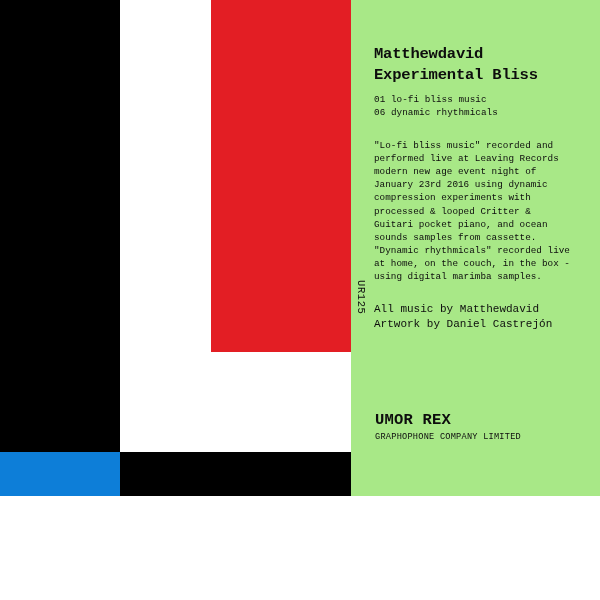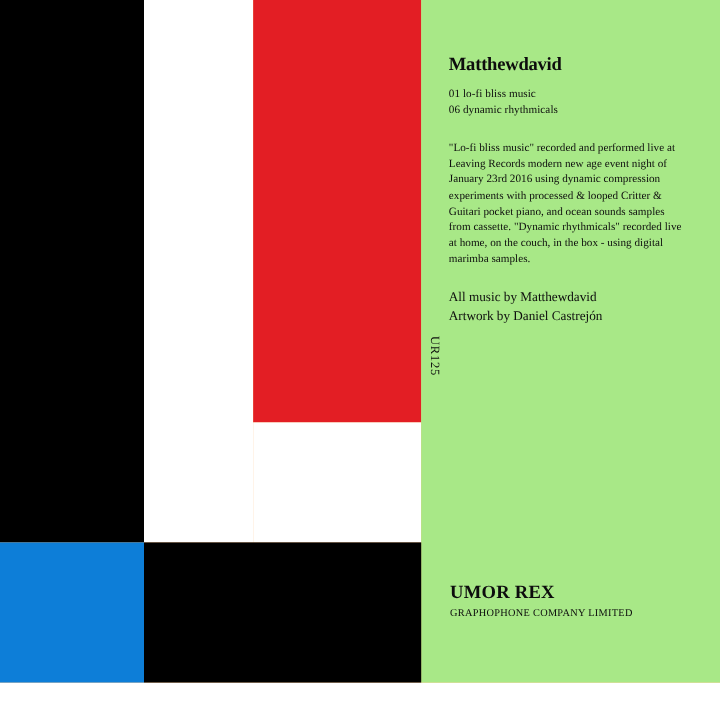--- a/index.html
+++ b/index.html
@@ -3,24 +3,24 @@
 <meta charset="utf-8">
 <style>
   html, body {
     margin: 0;
     padding: 0;
     background: #ffffff;
   }
   .cover {
     position: relative;
     width: 600px;
-    height: 569px;
+    height: 496px;
     overflow: hidden;
-    background: #fdba74;
-    font-family: Liberation Serif, serif;
+    background: #a3a3a3;
+    font-family: Liberation Mono, monospace;
   }
   
   .block {
     position: absolute;
   }
   .blk-black-left {
     left: 0; top: 0;
     width: 120px; height: 452px;
     background: #000000;
   }
@@ -127,20 +127,21 @@
   <div class="block blk-black-left"></div>
   <div class="block blk-white-left"></div>
   <div class="block blk-red"></div>
   <div class="block blk-white-mid"></div>
   <div class="block blk-green"></div>
   <div class="block blk-blue"></div>
   <div class="block blk-black-bottom"></div>
 
   <div class="text-col">
     <div class="title-line">Matthewdavid</div>
+    <div class="title-line">Experimental Bliss</div>
 
     <div class="tracklist">
       <div>01 lo-fi bliss music</div>
       <div>06 dynamic rhythmicals</div>
     </div>
 
     <div class="description">"Lo-fi bliss music" recorded and performed live at Leaving Records modern new age event night of January 23rd 2016 using dynamic compression experiments with processed &amp; looped Critter &amp; Guitari pocket piano, and ocean sounds samples from cassette. "Dynamic rhythmicals" recorded live at home, on the couch, in the box - using digital marimba samples.</div>
 
     <div class="credits">
       <div>All music by Matthewdavid</div>

